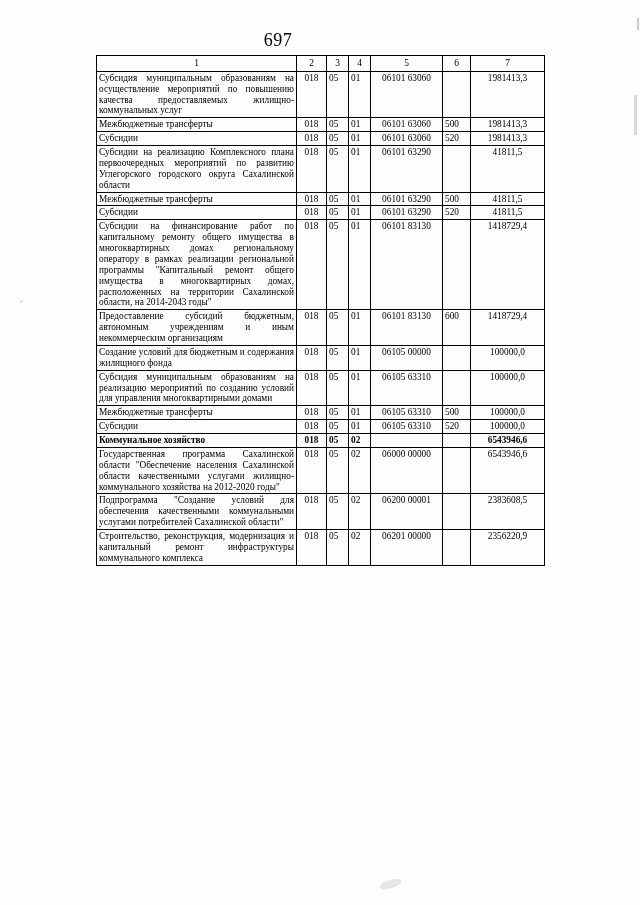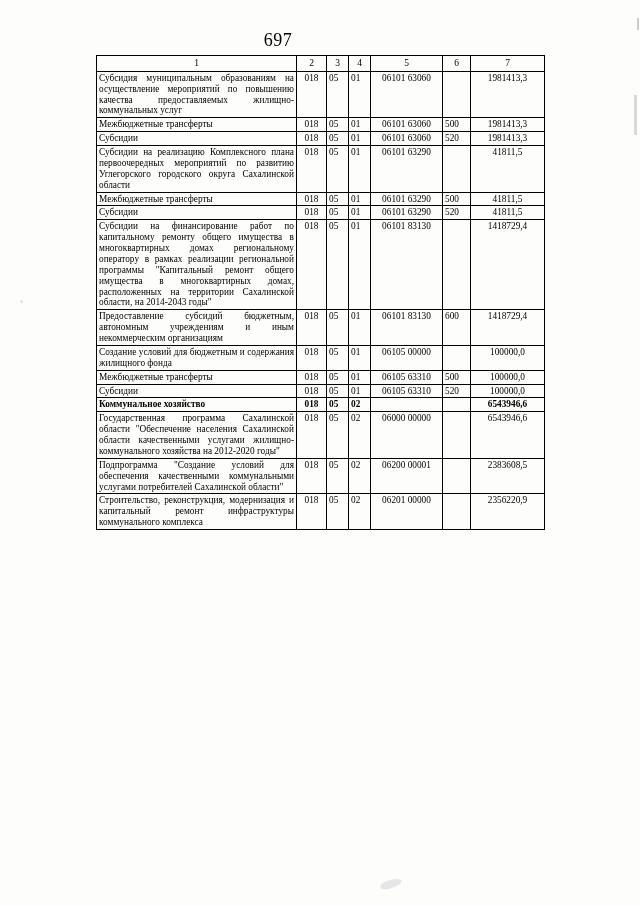--- a/index.html
+++ b/index.html
@@ -220,20 +220,29 @@
           <tr>
             <td class="name-cell tall">Создание условий для бюджетным и содержания жилищного фонда</td>
             <td class="c-left">018</td>
             <td class="c-center">05</td>
             <td class="c-center">01</td>
             <td class="c-left">06105 00000</td>
             <td class="c-center"></td>
             <td class="c-right">100000,0</td>
           </tr>
           <tr>
+            <td class="name-cell tall">Субсидия муниципальным образованиям на реализацию мероприятий по созданию условий для управления многоквартирными домами</td>
+            <td class="c-left">018</td>
+            <td class="c-center">05</td>
+            <td class="c-center">01</td>
+            <td class="c-left">06105 63310</td>
+            <td class="c-center"></td>
+            <td class="c-right">100000,0</td>
+          </tr>
+          <tr>
             <td class="name-cell tall">Межбюджетные трансферты</td>
             <td class="c-left">018</td>
             <td class="c-center">05</td>
             <td class="c-center">01</td>
             <td class="c-left">06105 63310</td>
             <td class="c-center">500</td>
             <td class="c-right">100000,0</td>
           </tr>
           <tr>
             <td class="name-cell tall">Субсидии</td>

